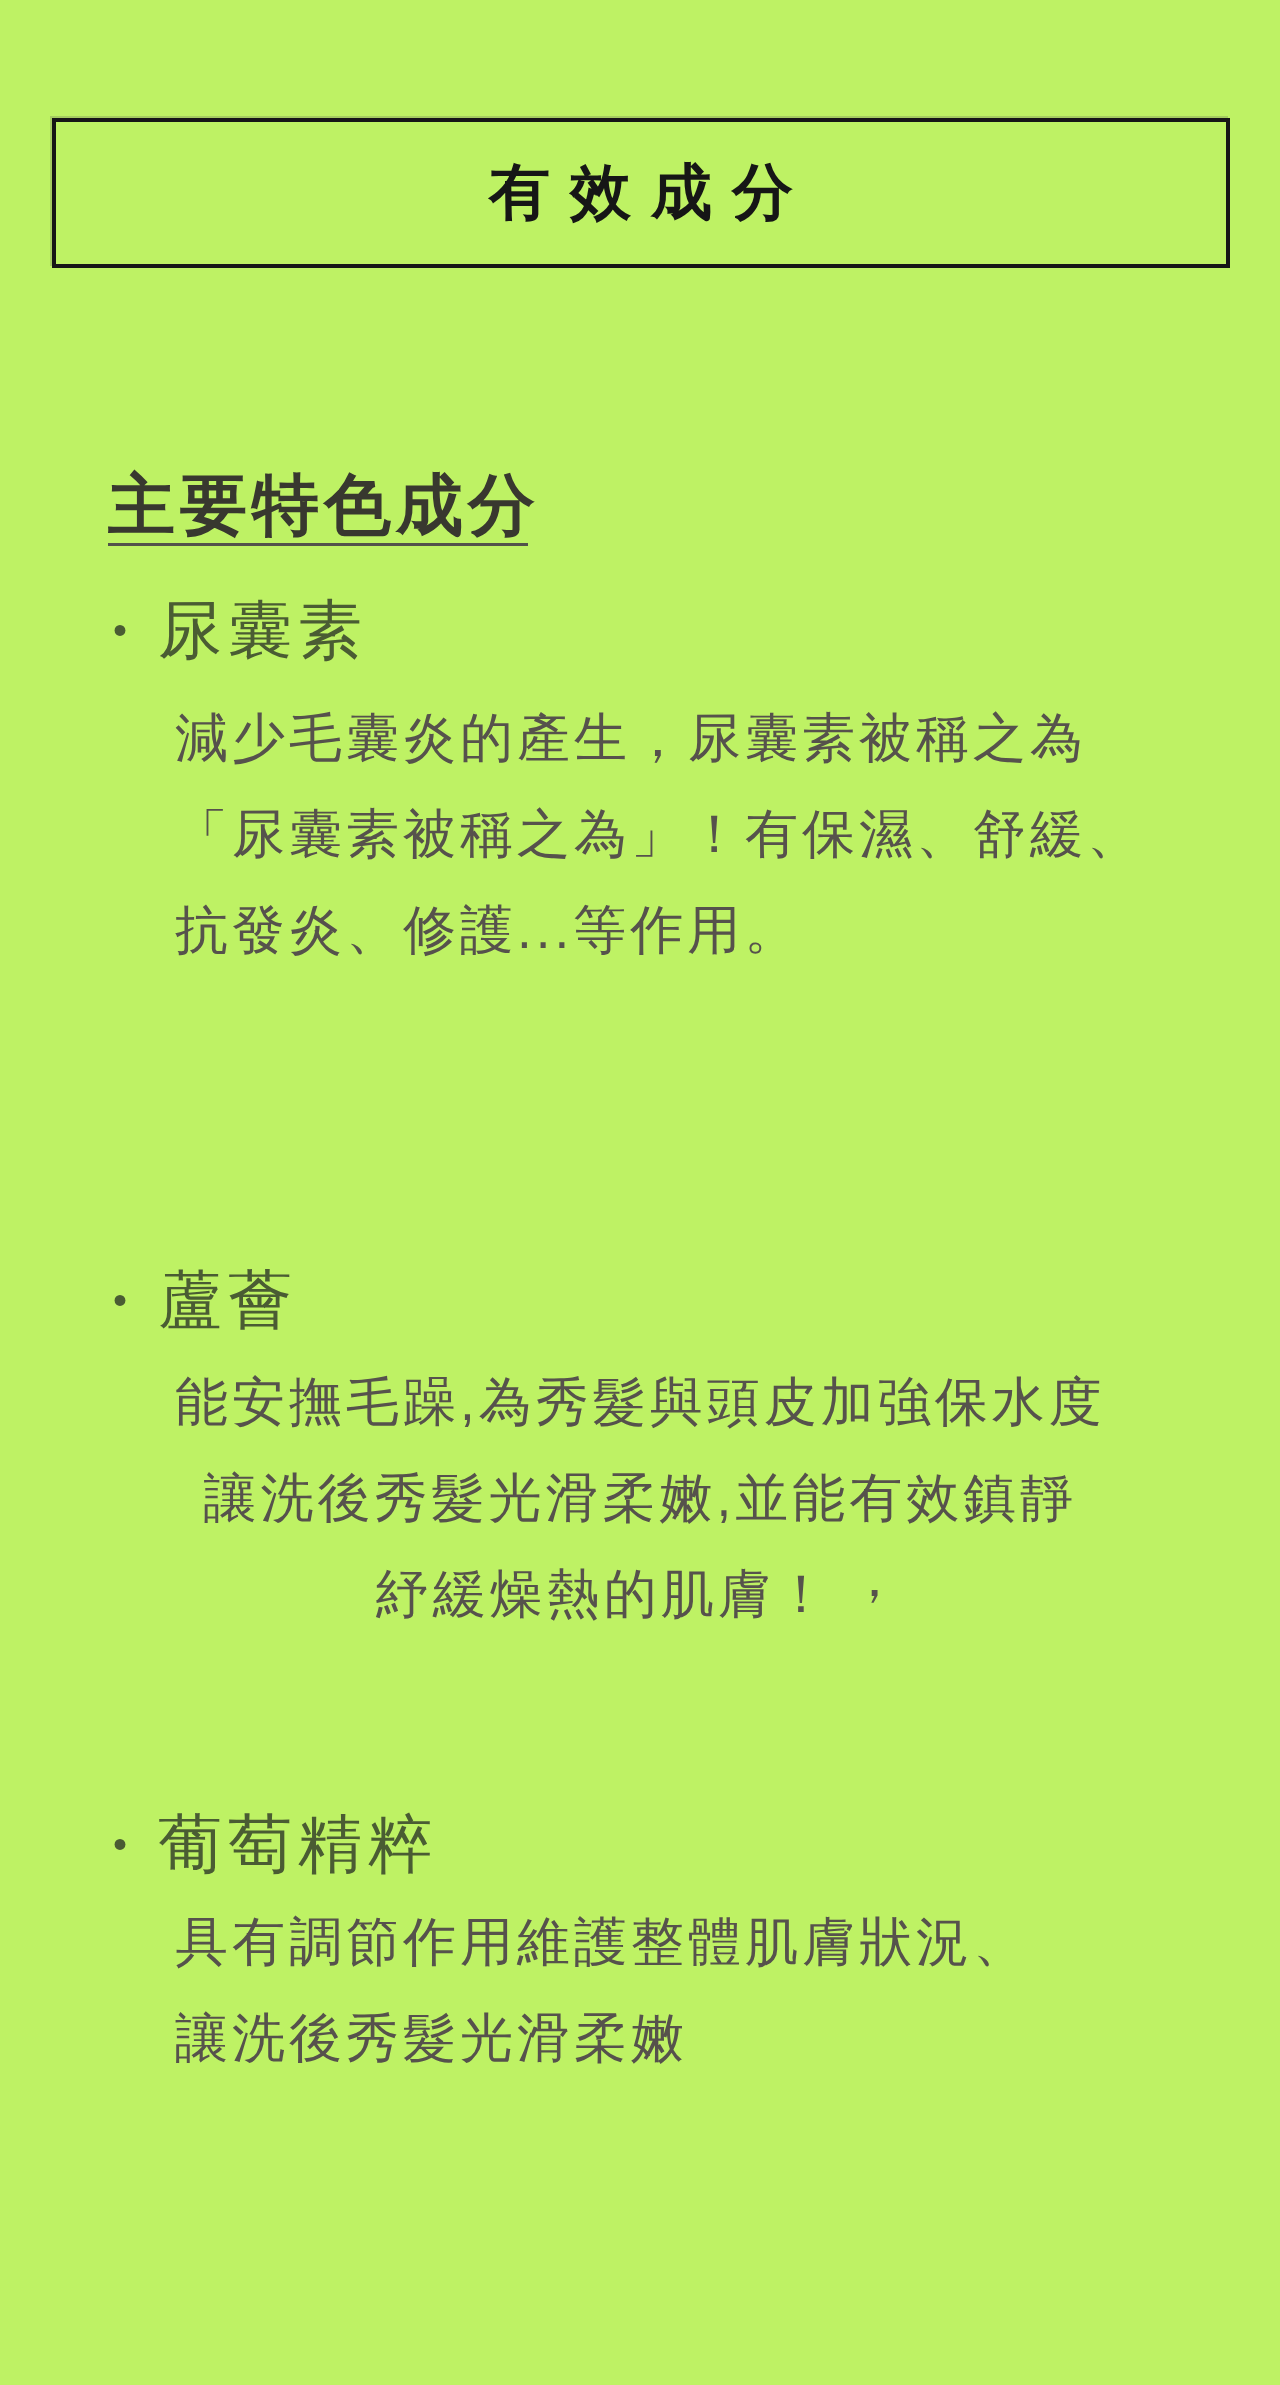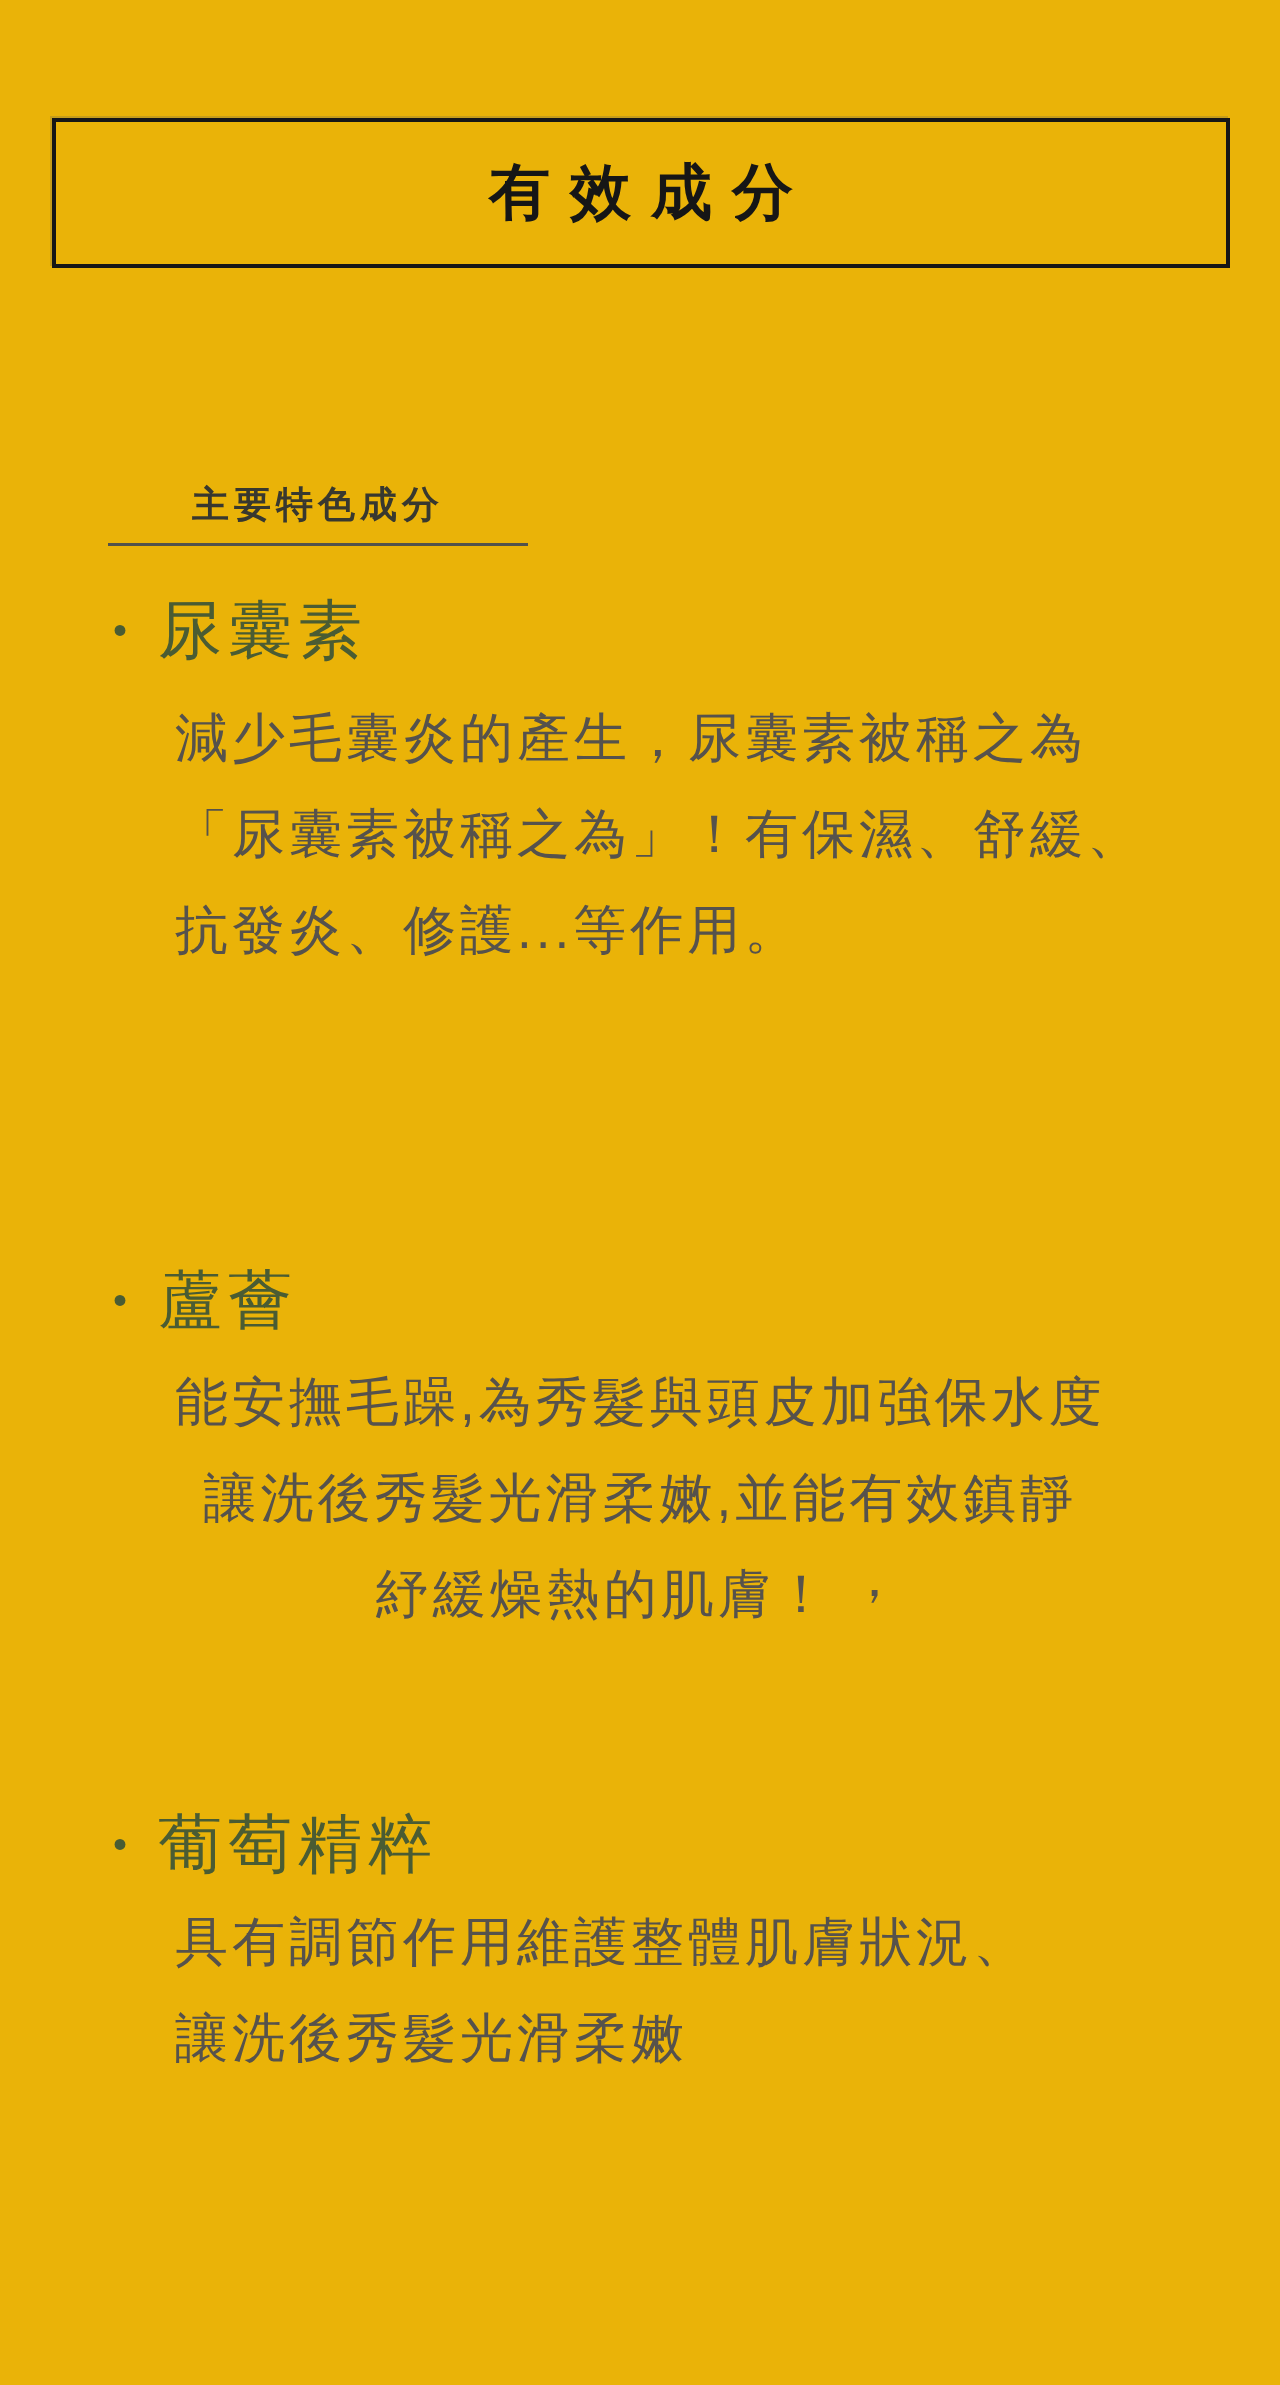--- a/index.html
+++ b/index.html
@@ -7,21 +7,21 @@
     padding: 0;
   }
   body {
     font-family: "Liberation Sans", "DejaVu Sans", sans-serif;
     background: #e9eae3;
   }
   #page {
     position: relative;
     width: 1280px;
     height: 2385px;
-    background: #eab308;
+    background: #bef264;
     overflow: hidden;
   }
 
   
   .banner {
     position: absolute;
     left: 52px;
     top: 118px;
     width: 1178px;
     height: 150px;
@@ -41,21 +41,21 @@
     white-space: nowrap;
   }
 
   
   .section-heading {
     position: absolute;
     left: 108px;
     top: 474px;
     width: 420px;
     text-align: center;
-    font-size: 37px;
+    font-size: 67px;
     line-height: 62px;
     font-weight: 700;
     letter-spacing: 5px;
     color: #38382f;
     border-bottom: 3px solid #52524b;
     padding-bottom: 7px;
     white-space: nowrap;
   }
 
   

